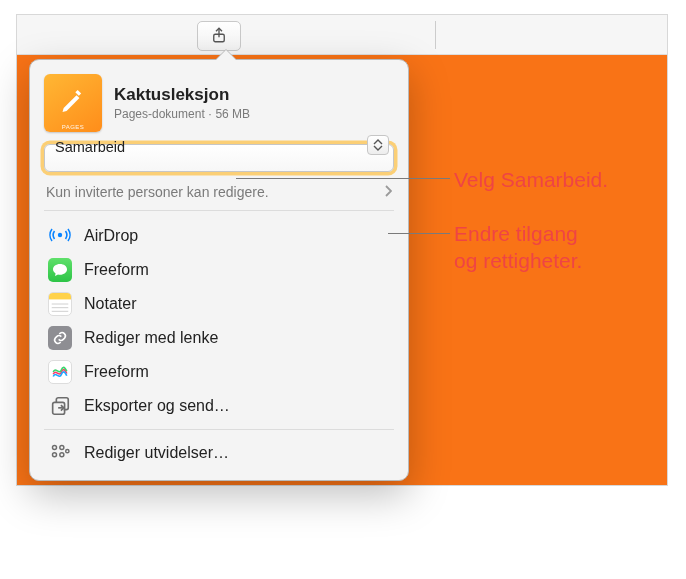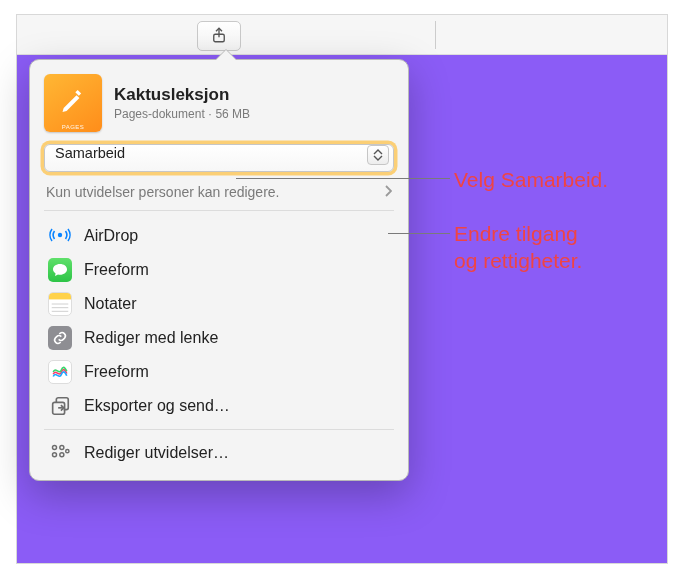--- a/index.html
+++ b/index.html
@@ -10,23 +10,23 @@
       height: 579px;
       position: relative;
       font-size: 15px;
       color: #333;
     }
     .frame {
       position: absolute;
       left: 16px;
       top: 14px;
       width: 652px;
-      height: 550px;
+      height: 472px;
       border: 1px solid #d8d8d8;
-      background: #8b5cf6;
+      background: #f97316;
     }
     .toolbar {
       height: 40px;
       background: #f6f6f6;
       border-bottom: 1px solid #ddd;
       position: relative;
     }
     .share-btn {
       position: absolute;
       left: 180px;
@@ -77,22 +77,22 @@
       text-align:center; font-size:6px; color:rgba(255,255,255,0.9);
       letter-spacing:0.5px;
     }
     .doc-meta .title { font-weight:600; font-size:17px; color:#222; line-height:1.2;}
     .doc-meta .sub { font-size:12px; color:#7a7a7a; margin-top:2px;}
     .collab-select {
       height: 28px;
       background: linear-gradient(#fff,#f7f7f7);
       border: 1px solid #c6c6c6;
       border-radius: 6px;
-      display:flex; align-items:flex-start;
-      padding: 0 4px 0 10px;
+      display:flex; align-items:flex-end;
+      padding: 0 4px 16px 10px;
       font-size: 14.5px;
       margin-bottom: 8px;
       box-shadow: 0 0 0 3.5px #fbcf76;
       gap: 42px;
     }
     .collab-select .txt { flex:1; color:#222;}
     .collab-select .stepseg {
       width: 22px; height: 20px;
       background: linear-gradient(#fff,#ededed);
       border: 1px solid #c6c6c6;
@@ -182,21 +182,21 @@
         <svg width="10" height="6" viewBox="0 0 10 6">
             <path d="M1 5l4-4 4 4" fill="none" stroke="#555" stroke-width="1.4"></path>
           </svg>
         <svg width="10" height="6" viewBox="0 0 10 6">
             <path d="M1 1l4 4 4-4" fill="none" stroke="#555" stroke-width="1.4"></path>
           </svg>
       </span>
     </div>
 
     <div class="perm-row">
-      <span class="txt">Kun utvidelser personer kan redigere.</span>
+      <span class="txt">Kun inviterte personer kan redigere.</span>
       <span>
         <svg width="8" height="12" viewBox="0 0 8 12">
             <path d="M2 1l5 5-5 5" fill="none" stroke="#9a9a9a" stroke-width="1.8"></path>
           </svg>
       </span>
     </div>
 
     <ul class="share-list">
       <li class="share-item">
         <span class="ic">

